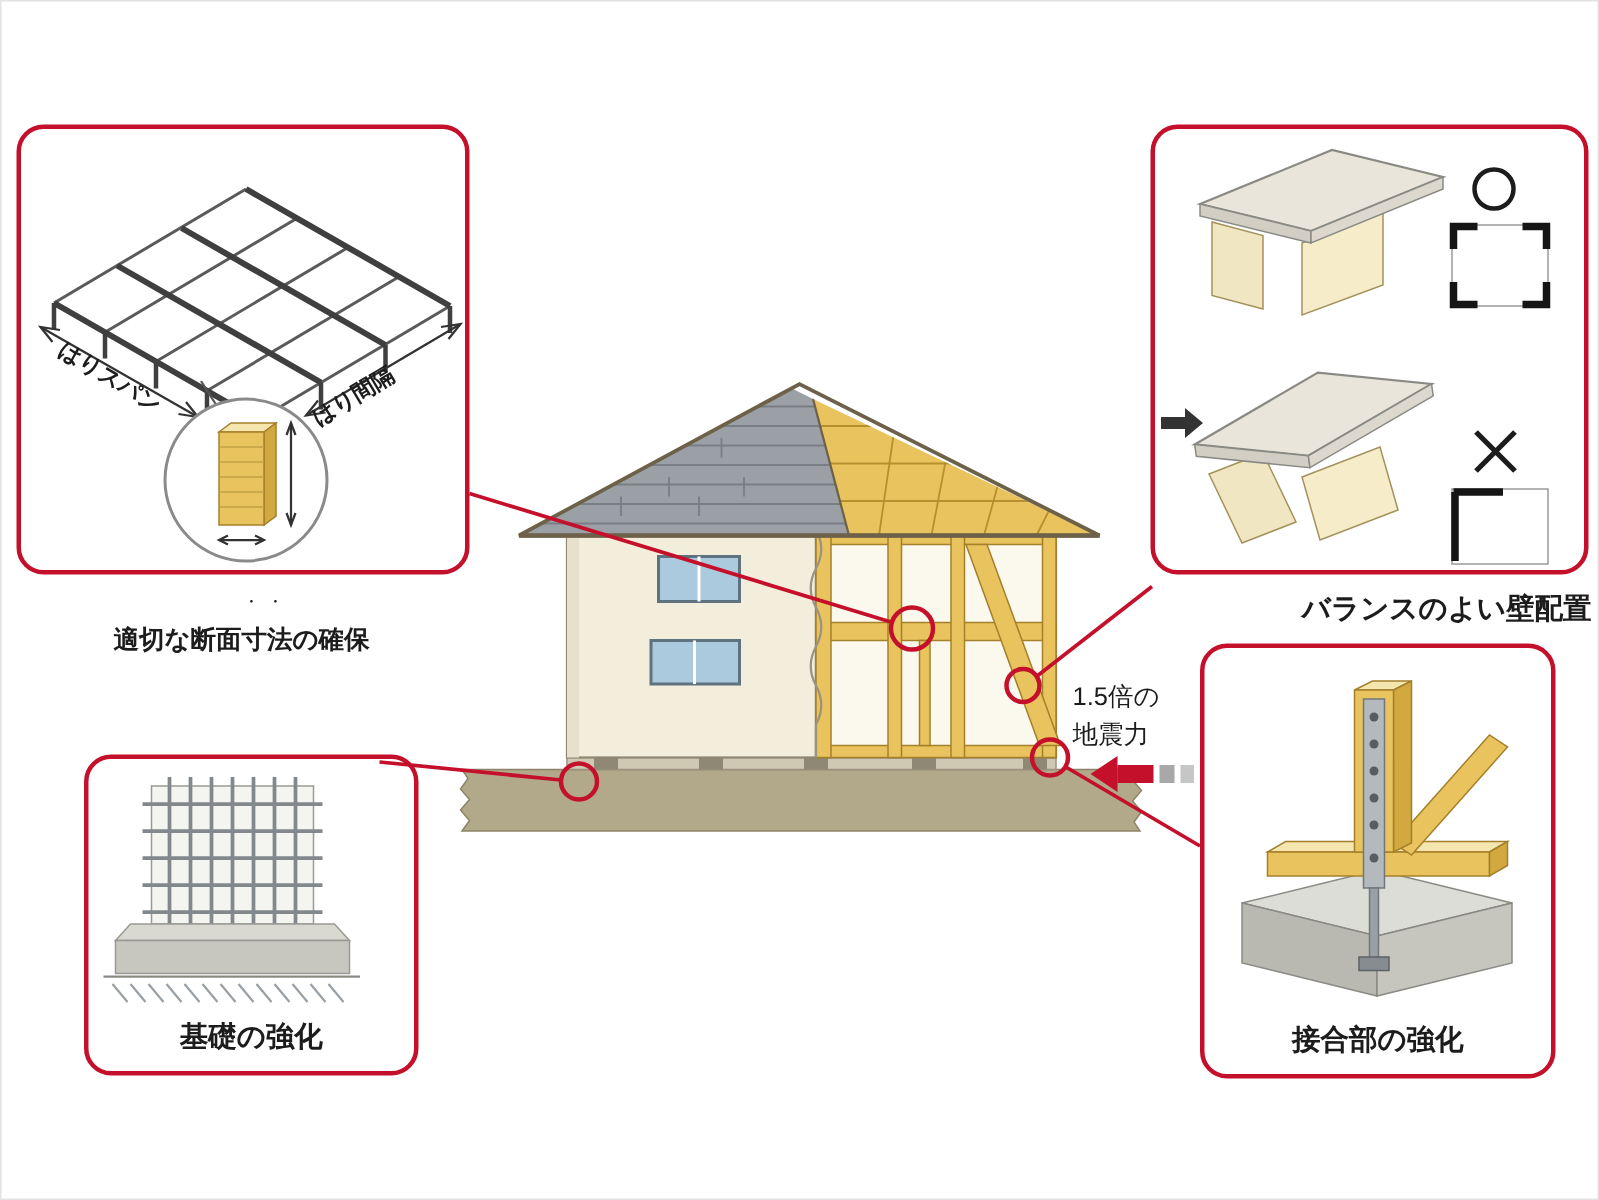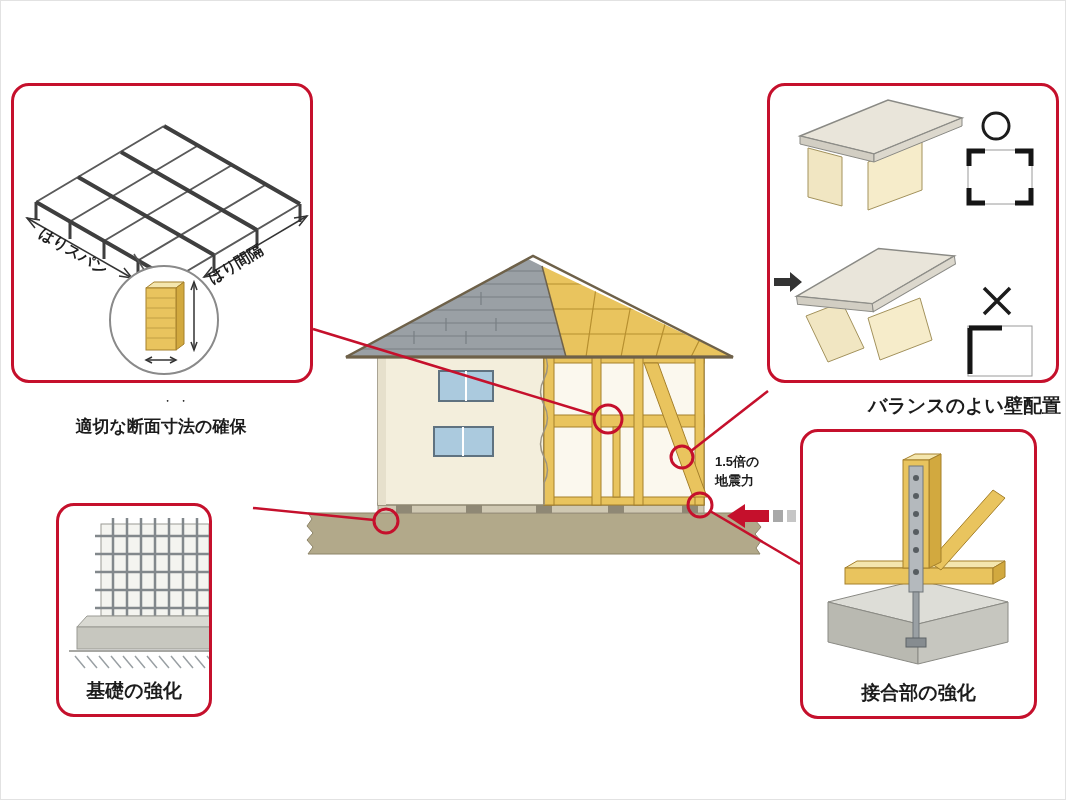--- a/index.html
+++ b/index.html
@@ -12,21 +12,21 @@
 body{background:#fff;font-family:"Liberation Sans","DejaVu Sans",sans-serif}
 .canvas{position:relative;width:1066px;height:800px;background:#fff;overflow:hidden;border:1px solid #e2e2e2}
 .abs{position:absolute}
 .callout{position:absolute;background:#fff;border:3px solid var(--accent-red);border-radius:18px;overflow:hidden}
 .overlay{left:0;top:0;pointer-events:none}
 .beam-caption{left:4px;top:387px;width:312px;text-align:center;font-size:17px;font-weight:bold;color:var(--ink);line-height:1.55}
 .caption-rel{position:relative;display:inline-block}
 .dots{position:absolute;left:2px;top:-11px;font-size:9px;letter-spacing:7px;font-weight:bold;color:var(--ink)}
 .wall-caption{left:764px;top:392px;width:296px;text-align:right;font-size:19px;font-weight:bold;color:var(--ink)}
 .inner-caption{position:absolute;left:0;right:0;bottom:10px;text-align:center;font-size:19px;font-weight:bold;color:var(--ink)}
-.seismic-label{left:714px;top:452px;font-size:13px;font-weight:bold;color:var(--ink);line-height:1.45}
+.seismic-label{left:714px;top:452px;font-size:17px;font-weight:normal;color:var(--ink);line-height:1.45}
 .jp-label{font-size:15px;font-weight:bold;fill:var(--ink)}
 .cw{fill:var(--wood-yellow);stroke:var(--wood-outline);stroke-width:1}
 .cwd{fill:var(--wood-dark);stroke:var(--wood-outline);stroke-width:1}
 .cwl{fill:#f4e6ae;stroke:var(--wood-outline);stroke-width:1}
 .grid-beam{stroke:#3f3f3f;stroke-width:4;fill:none}
 .grid-joist{stroke:#5a5a5a;stroke-width:2;fill:none}
 .grid-post{stroke:#3f3f3f;stroke-width:3;fill:none}
 .dim{stroke:#333;stroke-width:1.5;fill:none}
 .plan-wall{stroke:#151515;stroke-width:5;fill:none}
 .mark{stroke:var(--ink);fill:none}
@@ -187,21 +187,21 @@
       <path d="M214,202 L240,228 M240,202 L214,228" class="mark" stroke-width="3.5"></path>
       <g>
         <rect x="198" y="240" width="64" height="50" fill="#ffffff" stroke="#9a9a9a"></rect>
         <path class="plan-wall" d="M200,242 L200,288"></path>
         <path class="plan-wall" d="M199,242 L232,242"></path>
       </g>
     </svg>
   </div>
   <div class="abs wall-caption">バランスのよい壁配置</div>
 
-  <div class="callout" style="left:55px;top:502px;width:156px;height:214px">
+  <div class="callout" style="left:55px;top:502px;width:223px;height:214px">
     <svg width="191" height="168" viewBox="0 0 191 168" style="margin-top:4px">
       <rect x="42" y="14" width="108" height="92" fill="#f4f4f0" stroke="#9a9a94"></rect>
       <g stroke="var(--rebar-gray)" stroke-width="2.5">
         <path d="M54,8 V112 M68,8 V112 M82,8 V112 M96,8 V112 M110,8 V112 M124,8 V112 M138,8 V112"></path>
         <path d="M36,26 H156 M36,44 H156 M36,62 H156 M36,80 H156 M36,98 H156"></path>
       </g>
       <g>
         <polygon points="28,106 164,106 174,117 18,117" fill="#d9d9d2" stroke="#9a9a94"></polygon>
         <rect x="18" y="117" width="156" height="22" fill="#c7c7bf" stroke="#9a9a94"></rect>
       </g>

